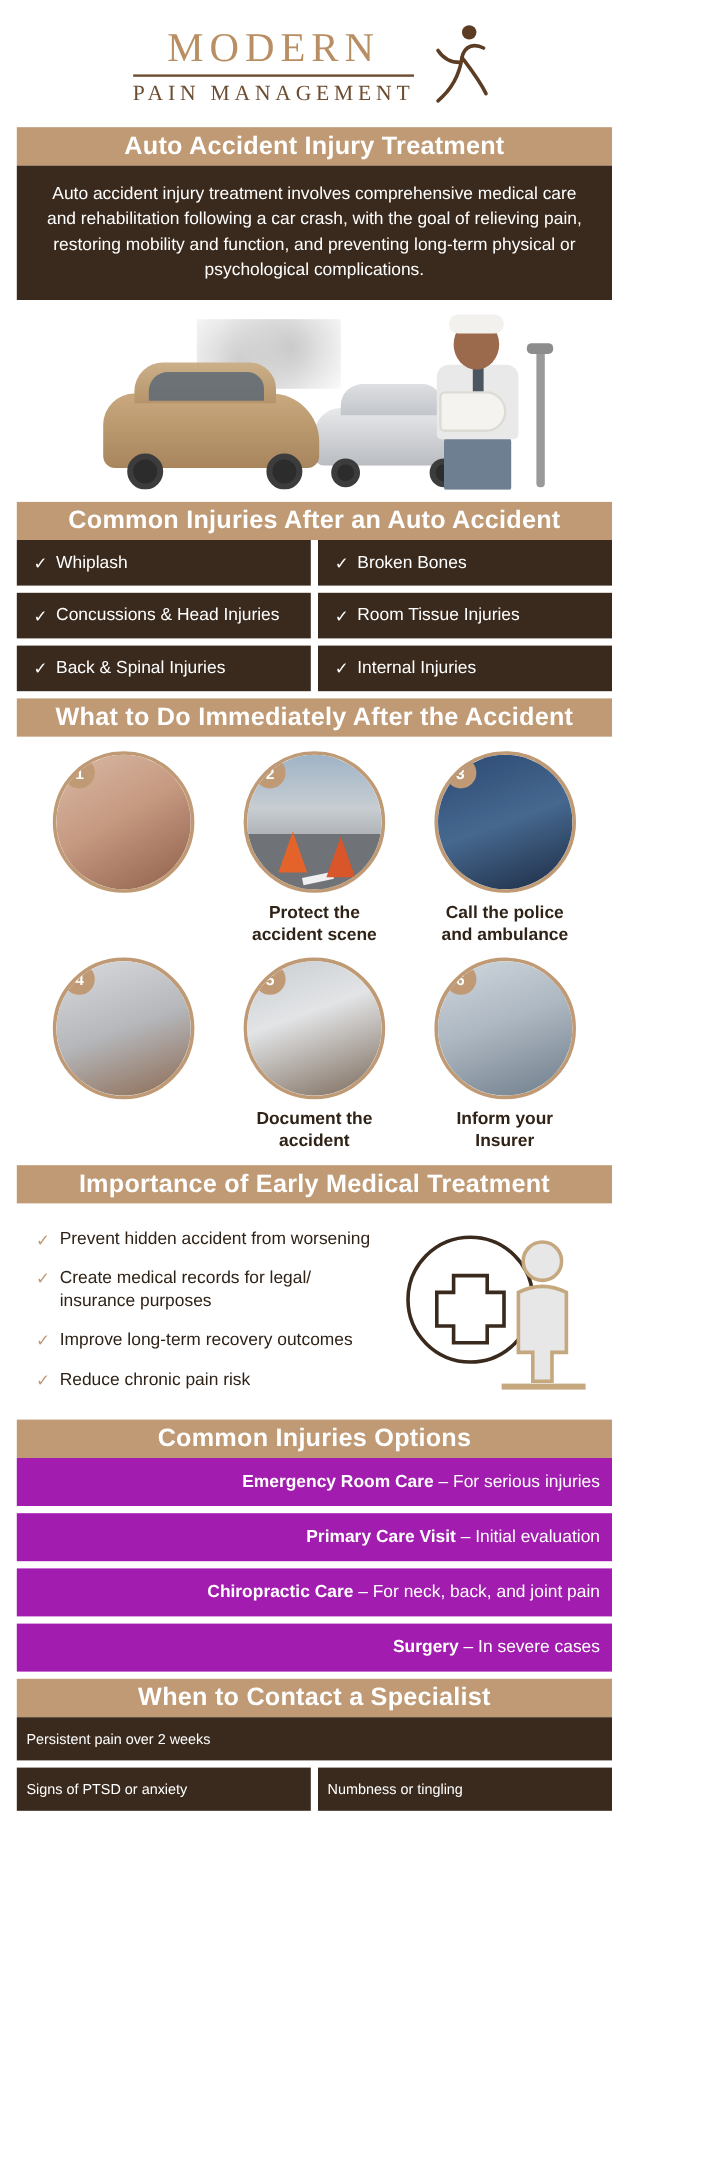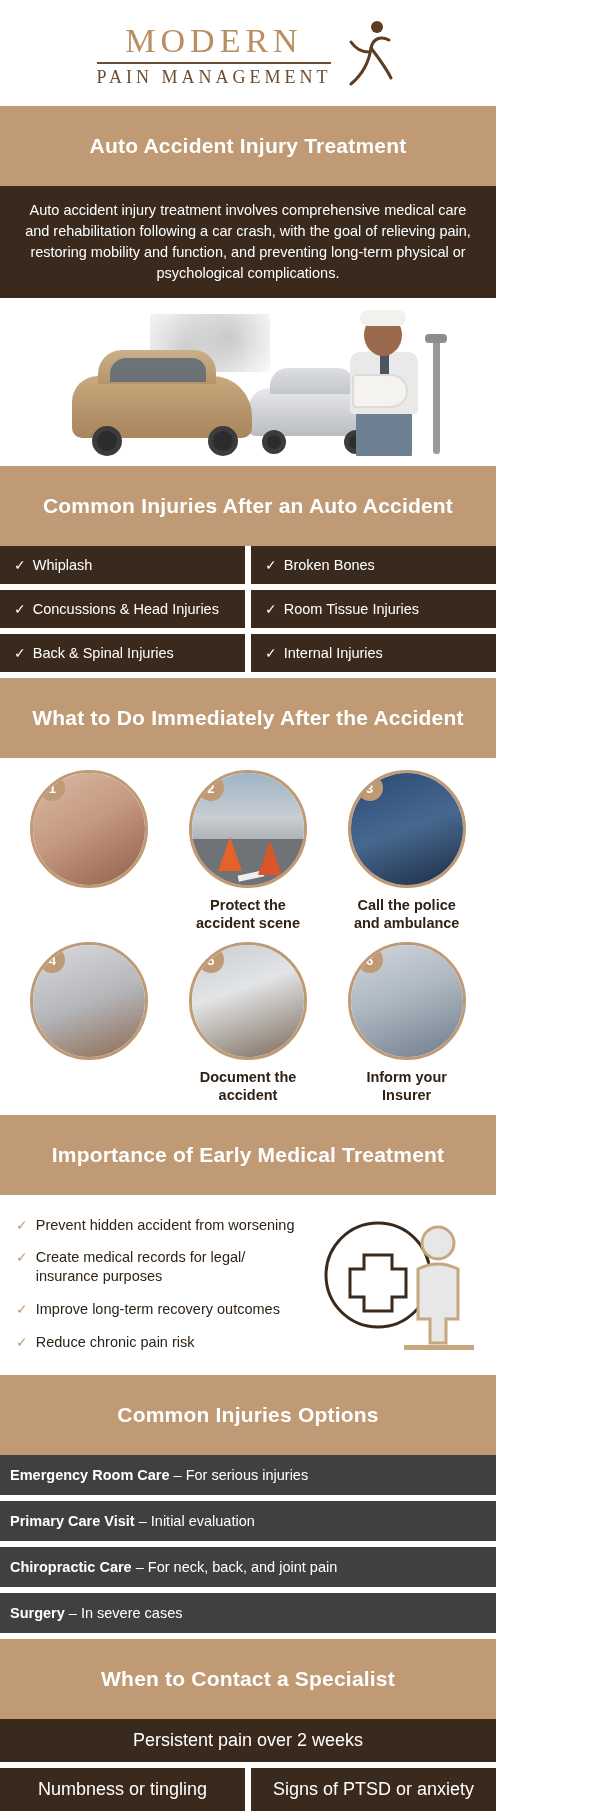--- a/index.html
+++ b/index.html
@@ -2,21 +2,21 @@
 <html><head>
 <meta charset="utf-8">
 <style>
   * { box-sizing: border-box; margin: 0; padding: 0; }
   body {
     width: 600px;
     font-family: "Liberation Sans", sans-serif;
     background: #ffffff;
     color: #3a2a1d;
   }
-  .page { width: 496px; }
+  .page { width: 496px; margin-left: 14px; }
 
   
   .logo-band {
     background: #ffffff;
     padding: 18px 0 14px 0;
     display: flex;
     justify-content: center;
     align-items: center;
   }
   .logo-wrap { display: flex; align-items: center; gap: 10px; }
@@ -42,21 +42,21 @@
   }
   .logo-figure { width: 58px; height: 74px; }
 
   
   .band-tan {
     background: #bf9a74;
     color: #ffffff;
     text-align: center;
     font-size: 21px;
     font-weight: bold;
-    padding: 28px 10px;
+    padding: 4px 10px;
     letter-spacing: .2px;
   }
   .band-dark {
     background: #3a2a1d;
     color: #ffffff;
     text-align: center;
     font-size: 14.5px;
     line-height: 1.45;
     padding: 14px 18px;
   }
@@ -210,38 +210,38 @@
     font-size: 14.5px;
     color: #2f2217;
     padding: 7px 0;
     line-height: 1.3;
   }
   .imp-tick { color: #bf9a74; font-size: 14px; line-height: 1.3; }
   .imp-art { width: 170px; height: 150px; flex: none; }
 
   
   .treat-row {
-    background: #404040;
+    background: #a21caf;
     color: #ffffff;
-    text-align: left;
+    text-align: right;
     font-size: 14.5px;
     padding: 12px 10px;
     margin-bottom: 6px;
   }
   .treat-row b { color: #ffffff; }
   .treat-wrap { background: #ffffff; padding-top: 0; }
 
   
   .spec-row { display: flex; gap: 6px; padding-bottom: 6px; background: #ffffff; }
   .spec-cell {
     flex: 1;
     background: #3a2a1d;
     color: #ffffff;
-    font-size: 18px;
-    text-align: center;
+    font-size: 12px;
+    text-align: left;
     padding: 11px 8px;
   }
 </style>
 </head>
 <body>
 
 <div class="page">
 
   <div class="logo-band">
     <div class="logo-wrap">
@@ -426,18 +426,18 @@
       <span>– In severe cases</span>
     </div>
   </div>
 
   <div class="band-tan">When to Contact a Specialist</div>
   <div>
     <div class="spec-row">
       <div class="spec-cell">Persistent pain over 2 weeks</div>
     </div>
     <div class="spec-row">
+      <div class="spec-cell">Signs of PTSD or anxiety</div>
       <div class="spec-cell">Numbness or tingling</div>
-      <div class="spec-cell">Signs of PTSD or anxiety</div>
     </div>
   </div>
 
 </div>
 
 </body></html>

